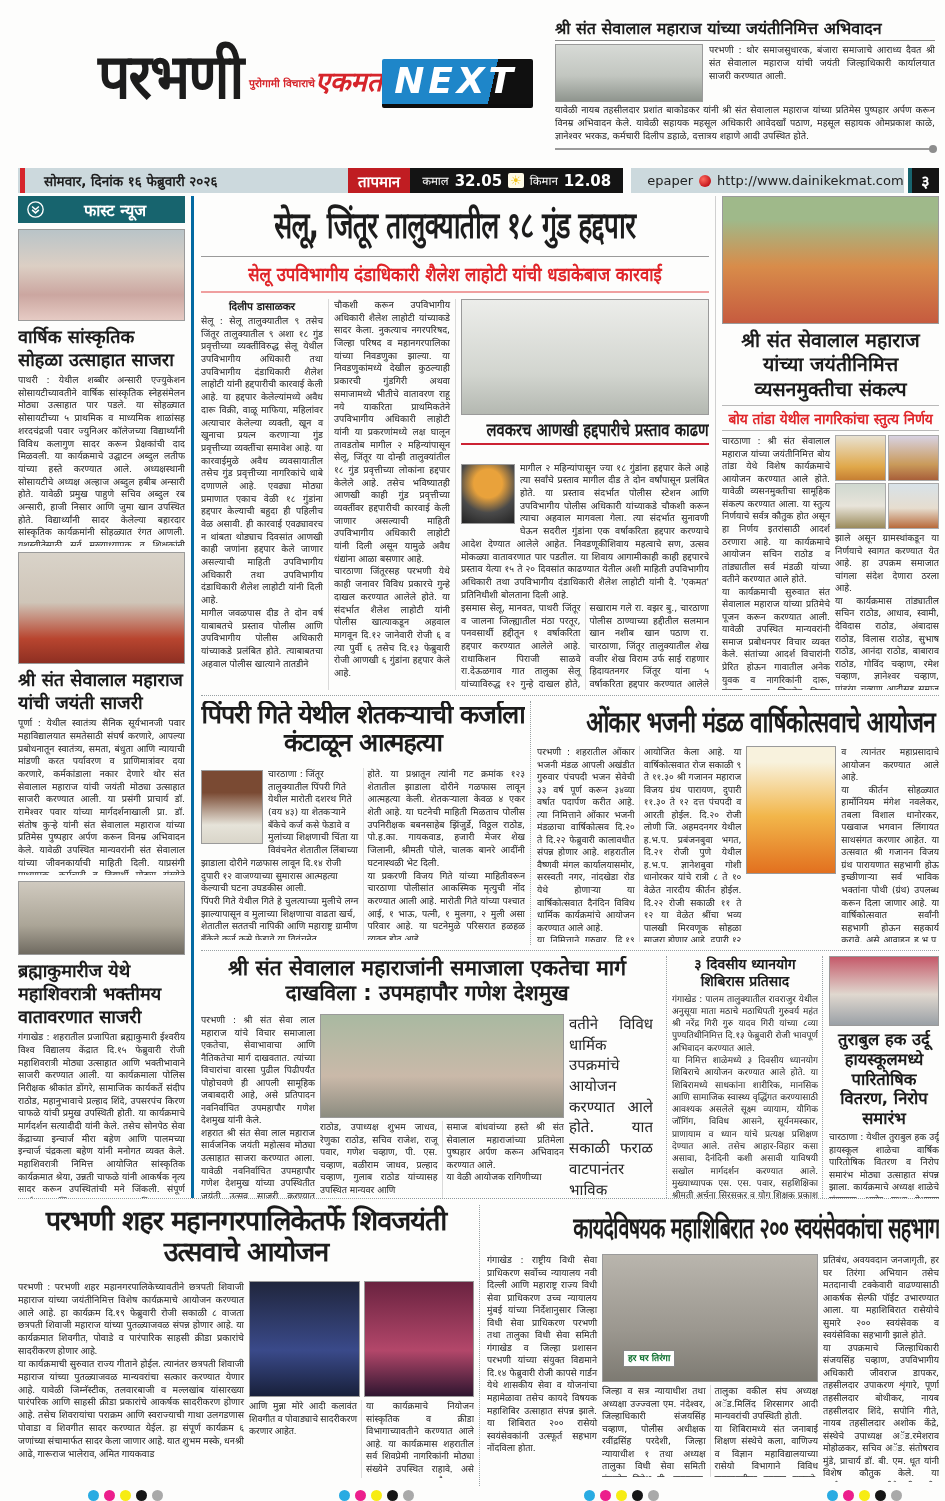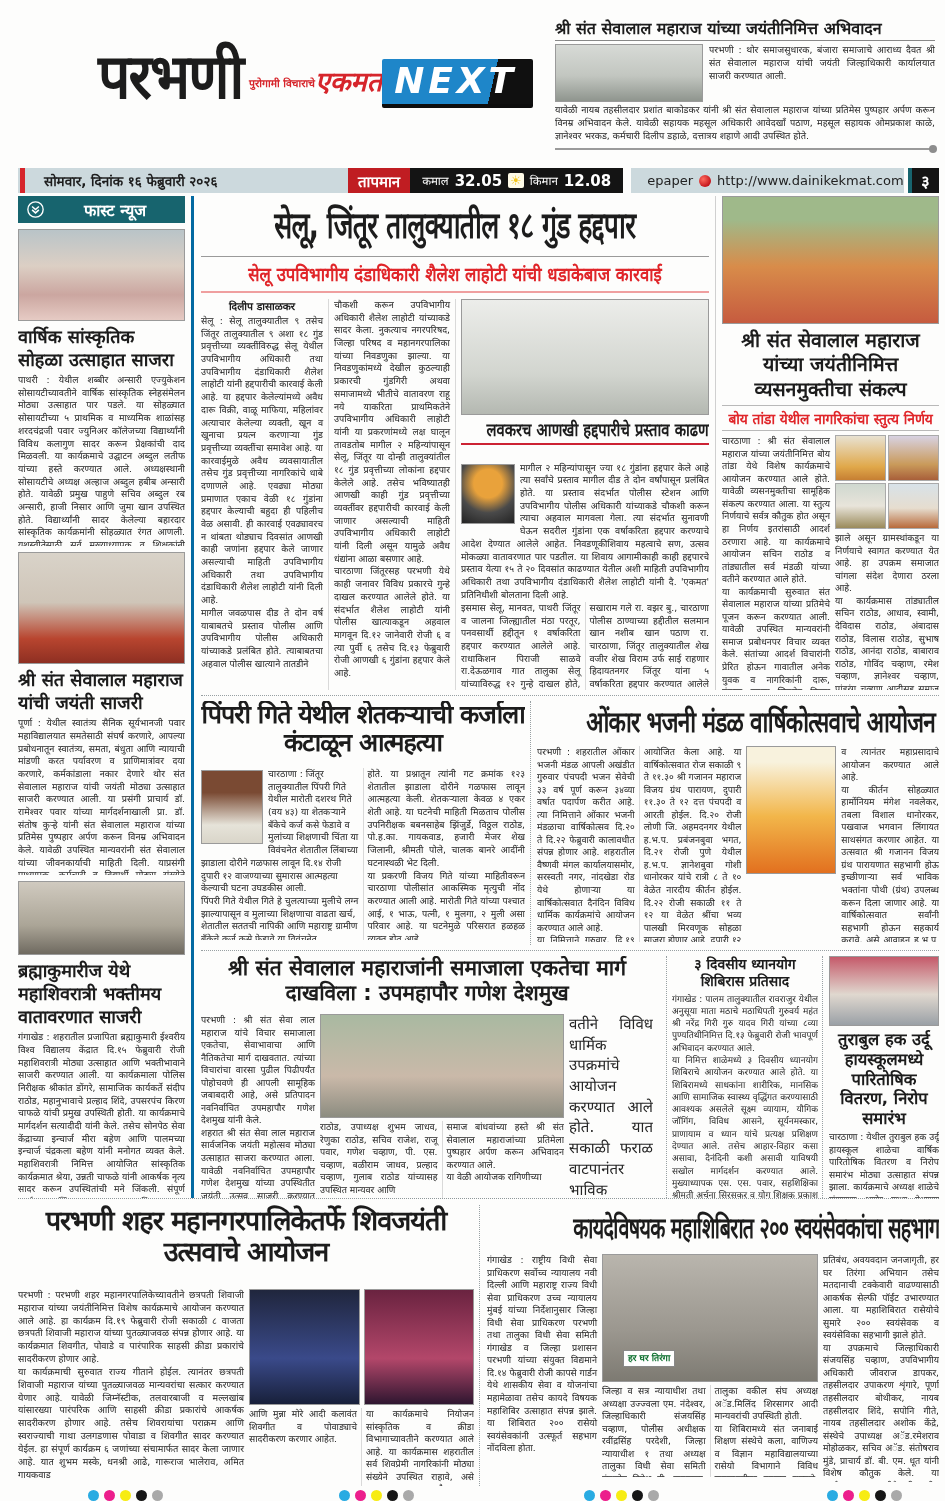--- a/index.html
+++ b/index.html
@@ -138,21 +138,21 @@
   .dy-body { font-size:8.9px; margin-top:3px; height:212px; overflow:hidden; }
   .turabul { flex:1; border-left:1.5px dotted #98a0a3; margin-left:4px; padding-left:6px; overflow:hidden; }
   .tu-photo { height:70px; }
   .tu-h { font-size:16.5px; font-weight:bold; text-align:center; line-height:1.2; margin:4px 0 2px; }
   .tu-body { font-size:9.1px; height:150px; overflow:hidden; }
 
   
   .bottom-band { border-top:1.5px dotted #8f979a; margin:0 6px 0 18px; padding-top:6px; height:288px; display:flex; overflow:hidden;justify-content:flex-end; }
   .shiv { width:456px; flex:none; }
   .shiv-h { font-size:27px; font-weight:bold; text-align:center; line-height:1.15; height:72px; overflow:hidden; letter-spacing:-1px; }
-  .shiv-body { display:flex; margin-top:12px; height:200px; overflow:hidden; }
+  .shiv-body { display:flex; margin-top:4px; height:200px; overflow:hidden;font-family:Liberation Serif, serif; }
   .shiv-c1 { width:226px; flex:none; font-size:9.3px; }
   .shiv-right { flex:1; margin-left:5px; }
   .shiv-photos { display:flex; gap:4px; height:116px; }
   .shiv-photos div { flex:1; }
   .shiv-cols { display:flex; margin-top:3px; height:78px; overflow:hidden; }
   .shiv-cols > div { flex:1; font-size:9.1px; }
   .maha { flex:1; border-left:1.5px dotted #98a0a3; margin-left:5px; padding-left:7px; overflow:hidden; }
   .maha-h { height:46px; line-height:46px; }
   .maha-h .squeeze { font-size:29px; letter-spacing:-1px; }
   .maha-body { display:flex; margin-top:3px; height:228px; overflow:hidden; }

